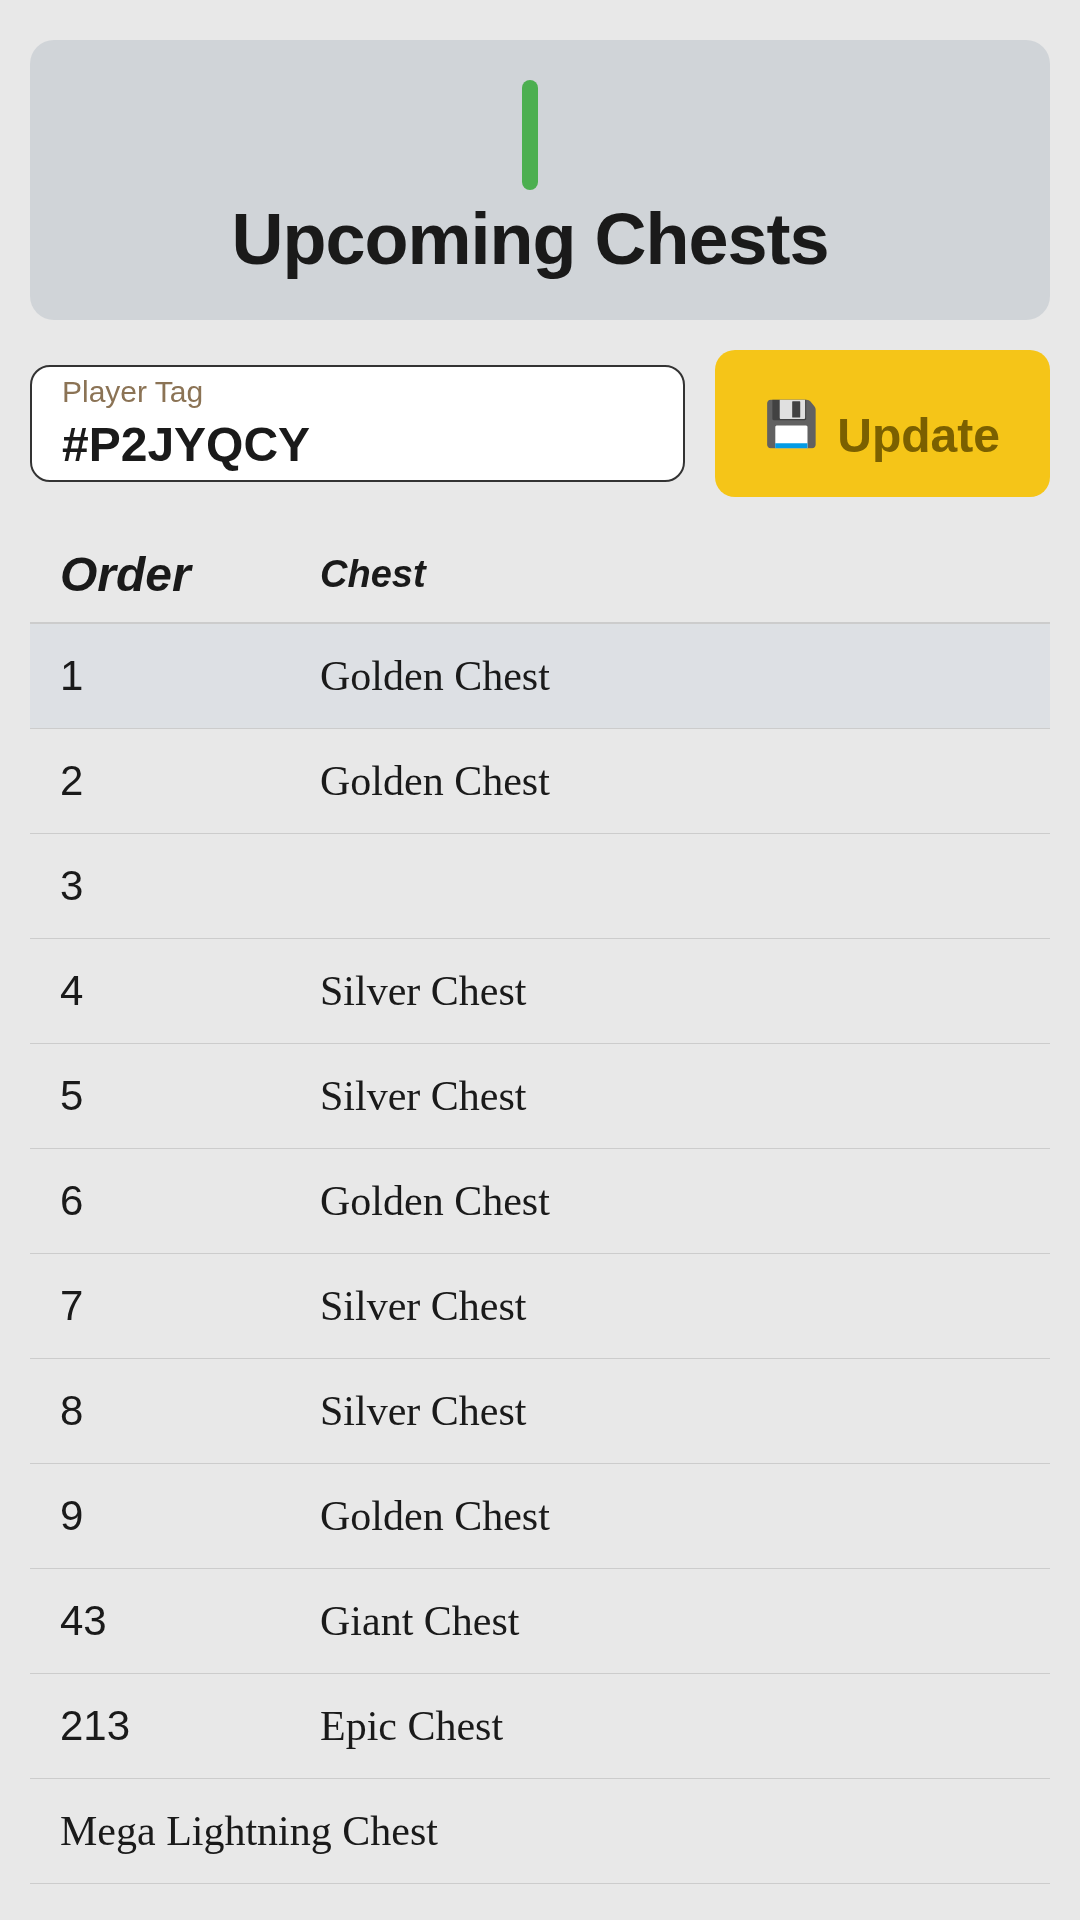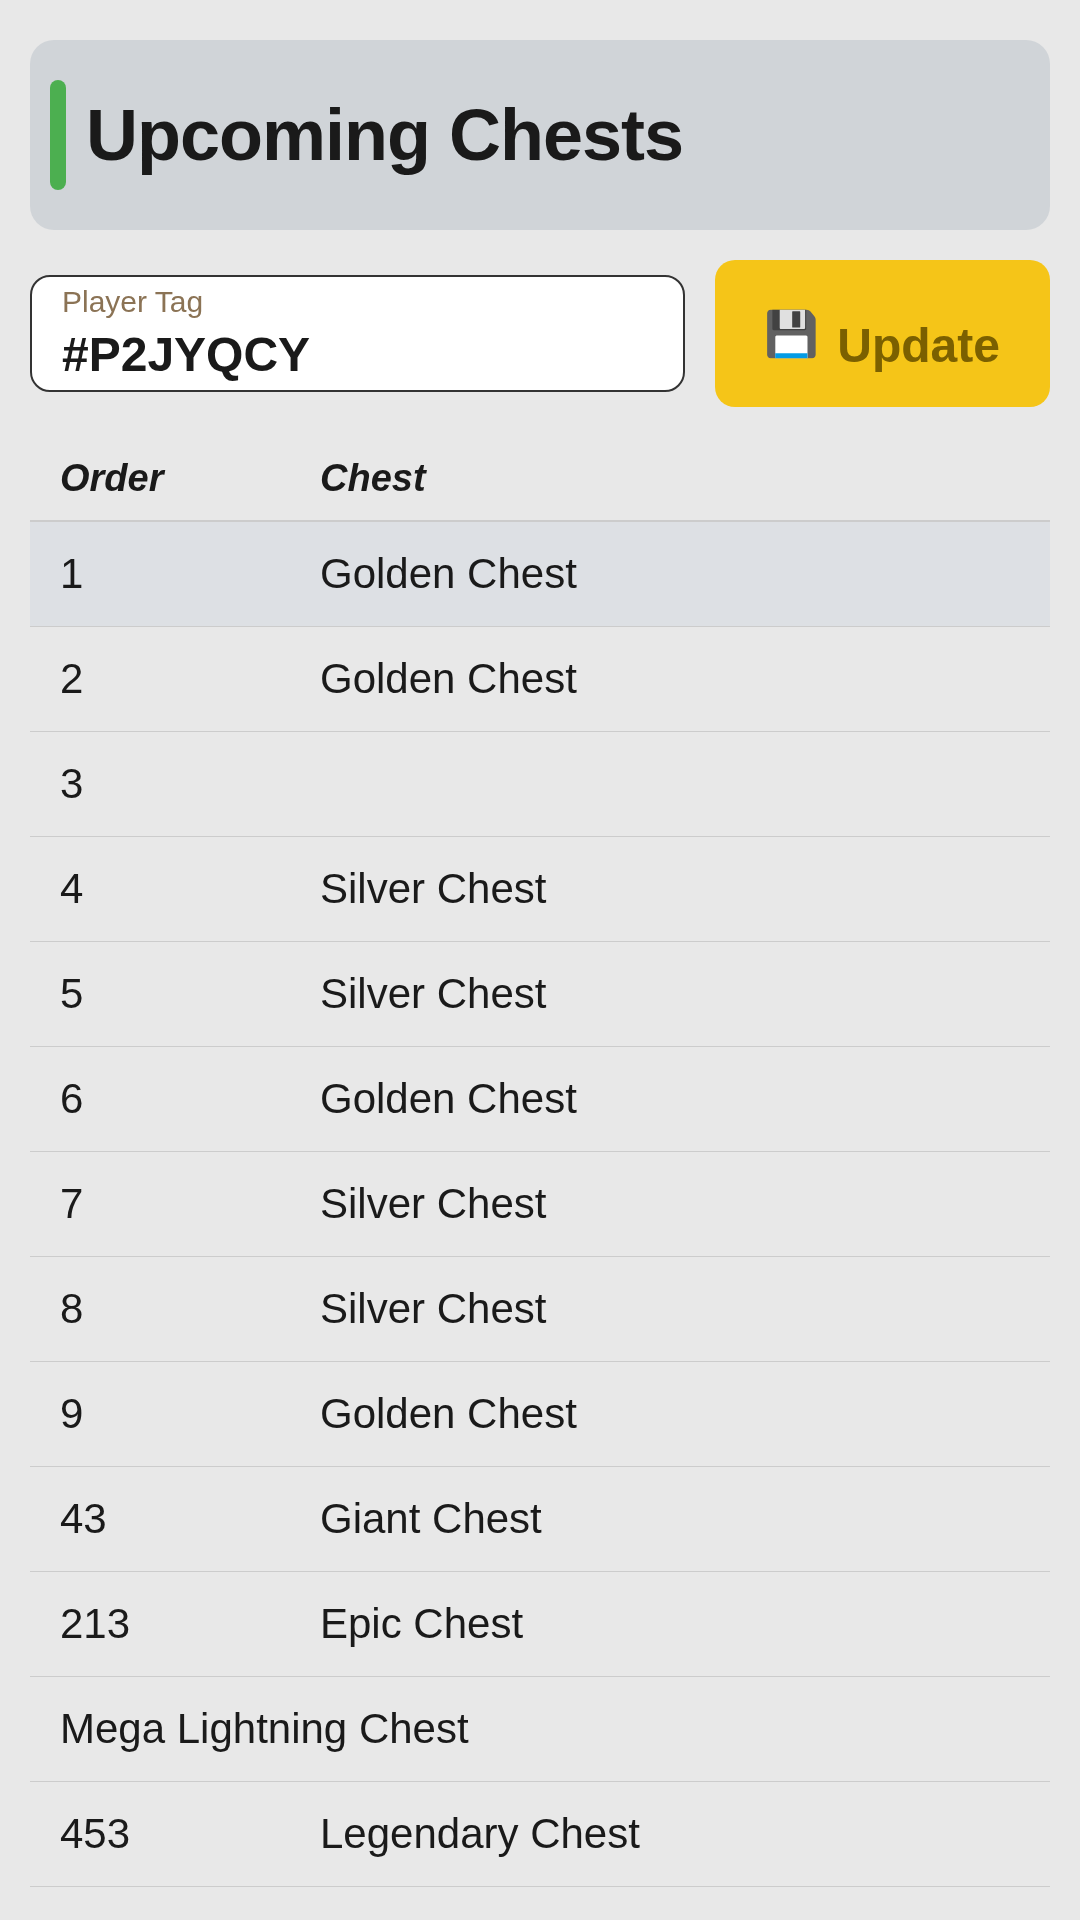--- a/index.html
+++ b/index.html
@@ -15,21 +15,22 @@
     }
 
     
     .header {
       background: #d0d4d8;
       border-radius: 24px;
       margin: 40px 30px 30px 30px;
       padding: 40px 40px 40px 20px;
       display: flex;
       align-items: center;
-      gap: 20px;
+      gap: 8px;
+      flex-direction: column;
     }
     .header-accent {
       width: 16px;
       height: 110px;
       background: #4CAF50;
       border-radius: 8px;
       flex-shrink: 0;
     }
     .header-title {
       font-size: 72px;
@@ -89,32 +90,32 @@
       flex: 1;
       margin: 0 30px;
     }
     .table-header {
       display: flex;
       align-items: center;
       padding: 10px 30px 20px 30px;
     }
     .col-order {
       width: 260px;
+      font-size: 48px;
+      font-style: italic;
+      font-weight: 600;
+      color: #1a1a1a;
+    }
+    .col-chest {
+      flex: 1;
       font-size: 38px;
       font-style: italic;
       font-weight: 600;
       color: #1a1a1a;
     }
-    .col-chest {
-      flex: 1;
-      font-size: 38px;
-      font-style: italic;
-      font-weight: 600;
-      color: #1a1a1a;
-    }
 
     .table-body {
       border-top: 2px solid #ccc;
     }
     .table-row {
       display: flex;
       align-items: center;
       padding: 28px 30px;
       border-bottom: 1.5px solid #ccc;
     }
@@ -125,20 +126,21 @@
       width: 260px;
       font-size: 42px;
       color: #1a1a1a;
       font-weight: 400;
     }
     .row-chest {
       flex: 1;
       font-size: 42px;
       color: #1a1a1a;
       font-weight: 400;
+      font-family: Liberation Serif, serif;
     }
   </style>
 </head>
 <body>
 
 <div class="header">
   <div class="header-accent"></div>
   <span class="header-title">Upcoming Chests</span>
 </div>
 

